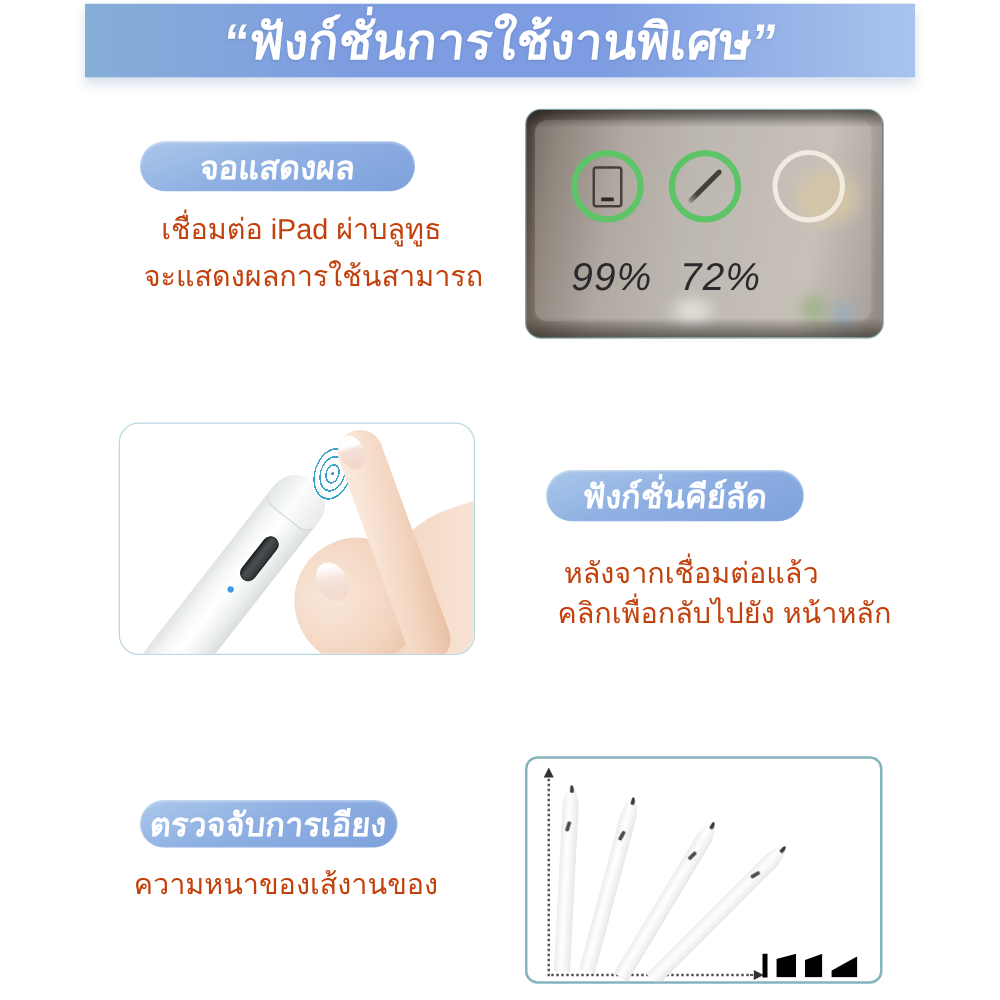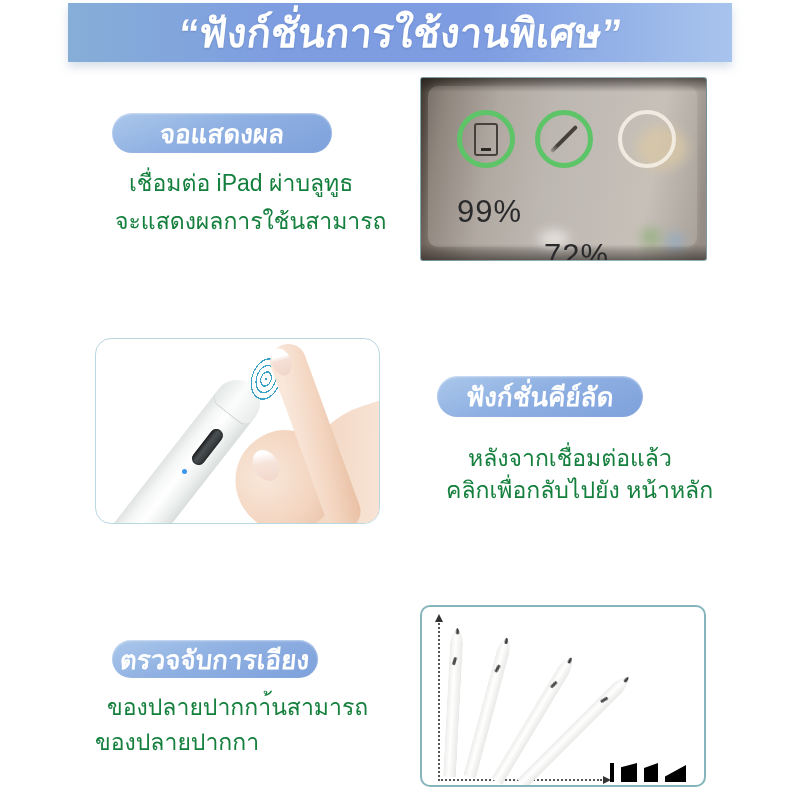--- a/index.html
+++ b/index.html
@@ -14,32 +14,32 @@
     text-shadow:0 1px 2px rgba(70,100,150,.35);white-space:nowrap;}
   
   .badge{position:absolute;border-radius:21px;display:flex;align-items:center;justify-content:center;
     background:linear-gradient(160deg,#abc8eb 0%,#8fb0e2 45%,#7ea1dc 100%);
     box-shadow:inset 0 1px 2px rgba(255,255,255,.5);}
   .badge span{color:#fff;font-weight:bold;font-size:26px;transform:skewX(-5deg);white-space:nowrap;}
   #badge1{left:112px;top:113px;width:220px;height:40px;}
   #badge2{left:437px;top:376px;width:206px;height:41px;}
   #badge3{left:112px;top:640px;width:206px;height:38px;}
   
-  .para{position:absolute;color:#15803d;font-size:23px;}
+  .para{position:absolute;color:#c2410c;font-size:23px;}
   .para .line{white-space:nowrap;}
   #para1{left:115px;top:164px;line-height:38px;}
   #para1 .line:first-child{text-indent:14px;}
   #para2{left:446px;top:442px;line-height:32px;}
-  #para2 .line:first-child{text-indent:5px;margin-left:17px;}
+  #para2 .line:first-child{text-indent:5px;}
   #para3{left:95px;top:690px;line-height:35px;}
   #para3 .line:nth-child(odd){text-indent:12px;}
   
-  #photo1{position:absolute;left:420px;top:77px;width:285px;height:182px;border-radius:3px;
+  #photo1{position:absolute;left:420px;top:87px;width:285px;height:182px;border-radius:13px;
     overflow:hidden;border:1px solid rgba(128,176,192,.7);
-    background:linear-gradient(100deg,#3f3831 0%,#6e635a 9%,#9e968e 26%,#b2aca6 45%,#b8b2ac 60%,#c0b9b1 78%,#958d85 96%);}
+    background:linear-gradient(100deg,#3f3831 0%,#6e635a 9%,#9e968e 26%,#b2aca6 45%,#b8b2ac 60%,#c0b9b1 78%,#958d85 96%);font-style:italic;}
   #photo1 .blobs{position:absolute;inset:0;filter:blur(6px);}
   .blob{position:absolute;border-radius:50%;}
   #blob-beige{left:215px;top:48px;width:52px;height:44px;background:#d8c396;opacity:.8;}
   #blob-white{left:118px;top:152px;width:30px;height:18px;background:#f3f1ec;opacity:.9;}
   #blob-green{left:220px;top:150px;width:20px;height:18px;background:#7ca464;}
   #blob-blue{left:246px;top:156px;width:16px;height:14px;background:#6e9ac2;}
   #photo1 .edge-top{position:absolute;left:0;top:0;right:0;height:14px;
     background:linear-gradient(180deg,rgba(28,24,20,.6),rgba(28,24,20,0));}
   #photo1 .edge-bottom{position:absolute;left:0;bottom:0;right:0;height:16px;
     background:linear-gradient(0deg,rgba(32,27,23,.55),rgba(32,27,23,0));}
@@ -47,21 +47,21 @@
     background:rgba(214,209,202,.32);box-shadow:0 0 6px rgba(255,255,255,.15);}
   .ring{position:absolute;border-radius:50%;width:48px;height:48px;border:5px solid #5dc467;}
   #ring1{left:36px;top:32px;}
   #ring2{left:114px;top:32px;}
   #ring3{left:197px;top:32px;width:50px;height:50px;border:4px solid rgba(244,238,228,.92);}
   .ring-inner{position:absolute;inset:0;display:flex;align-items:center;justify-content:center;}
   .tablet{width:20px;height:29px;border:2.5px solid #45403a;border-radius:3px;position:relative;background:transparent;}
   .tablet i{position:absolute;left:50%;bottom:3px;transform:translateX(-50%);width:10px;height:3px;background:#2c2824;}
   .pencil{width:36px;height:4px;background:linear-gradient(90deg,rgba(70,64,58,.25),#46403a 25%,#46403a);border-radius:2px;transform:rotate(-45deg);}
   .pct{position:absolute;top:116px;color:#2a2a2c;font-size:31px;letter-spacing:1px;}
-  #pct1{left:36px;} #pct2{left:123px;margin-top:44px;}
+  #pct1{left:36px;} #pct2{left:123px;}
   
   #photo2{position:absolute;left:95px;top:338px;width:283px;height:184px;background:#fff;
     border:1.5px solid #b9d8e2;border-radius:16px;overflow:hidden;}
   #pen{position:absolute;left:132px;top:46px;width:46px;height:195px;
     transform:rotate(38deg);transform-origin:50% 0;
     background:linear-gradient(90deg,#dfe3e2 0%,#f4f6f5 22%,#ffffff 48%,#eef1f0 75%,#d9dedd 100%);
     border-radius:23px 23px 0 0;}
   #pen .cap{position:absolute;left:0;top:0;width:100%;height:36px;border-radius:23px 23px 10px 10px;
     background:linear-gradient(90deg,#e3e7e6,#fbfdfc 45%,#e8ebea);border-bottom:1px solid #ccd2d1;}
   #port{position:absolute;left:105px;top:87px;width:13px;height:42px;transform:rotate(38deg);
@@ -178,22 +178,21 @@
   </div>
   <div class="para" id="para2">
     <div class="line">หลังจากเชื่อมต่อแล้ว</div>
     <div class="line">คลิกเพื่อกลับไปยัง หน้าหลัก</div>
   </div>
 
   <div class="badge" id="badge3">
     <span>ตรวจจับการเอียง</span>
   </div>
   <div class="para" id="para3">
-    <div class="line">ของปลายปากกา้นสามารถ</div>
-    <div class="line">ของปลายปากกา</div>
+    <div class="line">ความหนาของเส้งานของ</div>
   </div>
 
   <div id="photo3">
     <div class="axis-v">
         <div class="head"></div>
       </div>
     <div class="axis-h">
         <div class="head"></div>
       </div>
     <div class="tpen" id="tpen1">

